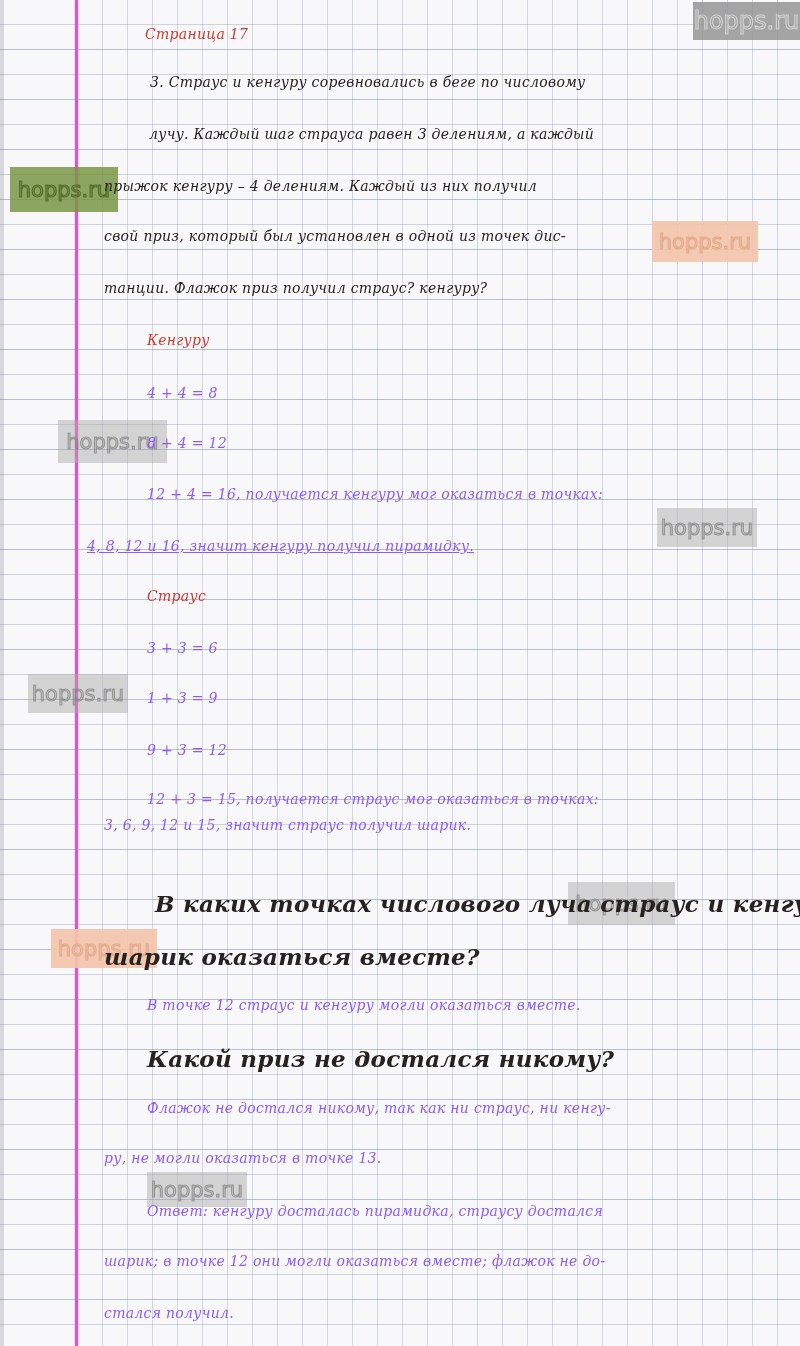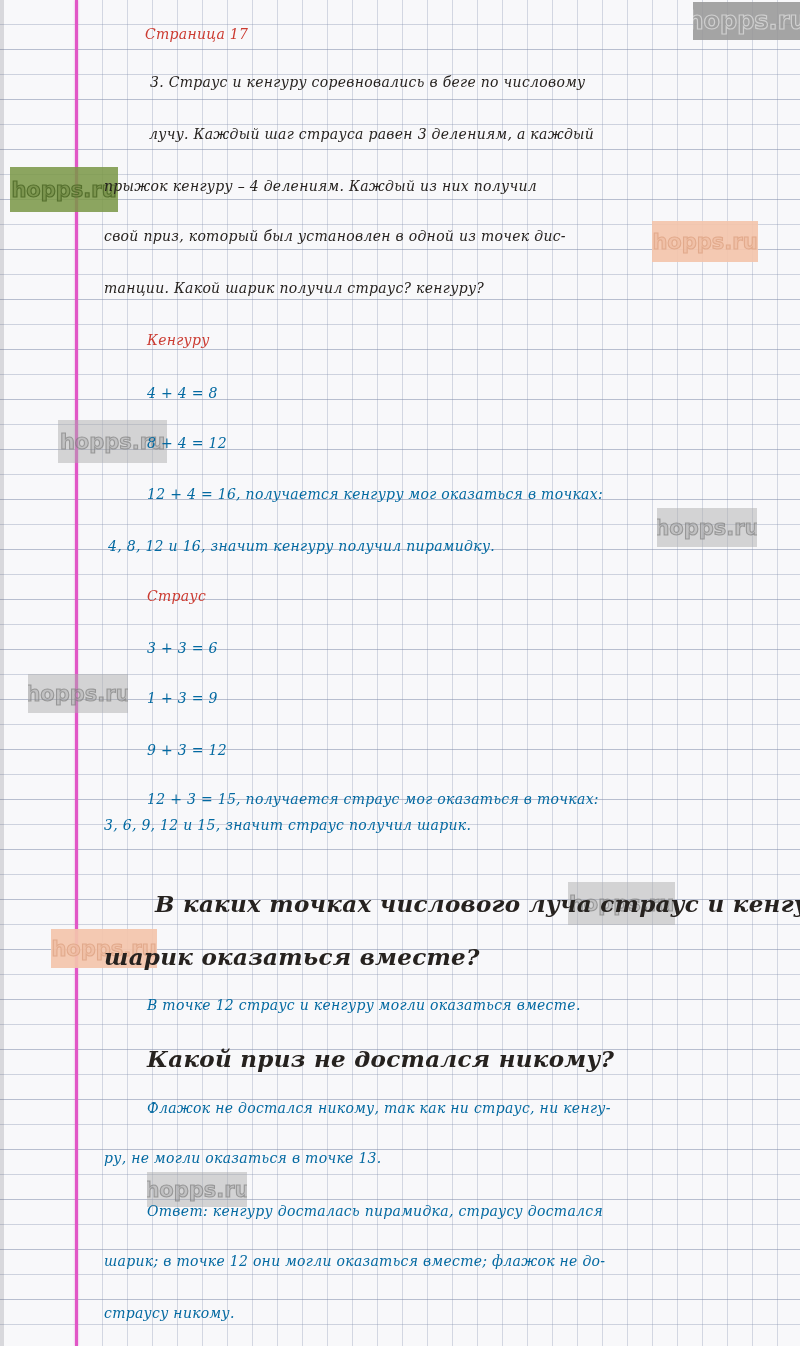--- a/index.html
+++ b/index.html
@@ -12,35 +12,35 @@
       repeating-linear-gradient(to bottom, transparent 0 49px, rgba(105,118,152,.22) 49px 50px),
       repeating-linear-gradient(to bottom, transparent 0 24px, rgba(125,138,170,.34) 24px 25px);}
   
   .rules-v{position:absolute;top:0;bottom:0;left:78px;right:0;
     background:repeating-linear-gradient(to right, transparent 0 24px, rgba(125,138,170,.30) 24px 25px);}
   .edge-shade{position:absolute;top:0;bottom:0;left:0;width:4px;background:rgba(120,120,130,.25);}
   .margin-line{position:absolute;top:0;bottom:0;left:75px;width:3px;background:#e156c6;box-shadow:0 0 2px rgba(225,86,198,.65);}
 
   
   .wm{position:absolute;display:flex;align-items:center;justify-content:center;
-      font-family:"DejaVu Sans", sans-serif;font-weight:bold;white-space:nowrap;overflow:hidden;}
+      font-family:"DejaVu Sans", sans-serif;font-weight:normal;white-space:nowrap;overflow:hidden;}
   .wm-gray{background:rgba(171,171,171,.48);font-size:21px;color:rgba(140,140,140,.25);
       -webkit-text-stroke:1.1px rgba(125,125,125,.65);}
   .wm-gray-strong{background:rgba(151,151,151,.88);font-size:24px;color:rgba(158,158,158,.9);
       -webkit-text-stroke:1.2px #cfcfcf;}
   .wm-green{background:rgba(122,151,70,.86);font-size:21px;color:rgba(95,120,50,.35);
       -webkit-text-stroke:1.2px #55702e;}
   .wm-orange{background:rgba(243,196,171,.92);font-size:21px;color:rgba(235,180,150,.4);
       -webkit-text-stroke:1.1px #e2aa8c;}
 
   
   .hw{position:absolute;white-space:nowrap;font-family:"DejaVu Serif", serif;
       font-style:italic;font-size:14px;line-height:1.2;letter-spacing:.3px;}
   .c-black{color:#26221f;}
-  .c-blue{color:#0369a1;}
+  .c-blue{color:#8b5cf6;}
   .c-red{color:#cb3a30;}
   .hw-bold{font-weight:bold;font-size:23px;}
 </style>
 </head>
 <body>
 
 <div class="page">
   <div class="rules-h"></div>
   <div class="rules-v"></div>
   <div class="edge-shade"></div>
@@ -55,35 +55,35 @@
       <div class="wm wm-gray" style="left: 568px; top: 882px; width: 107px; height: 43px;">hopps.ru</div>
       <div class="wm wm-orange" style="left: 51px; top: 929px; width: 106px; height: 39px;">hopps.ru</div>
       <div class="wm wm-gray" style="left: 147px; top: 1172px; width: 100px; height: 35px;">hopps.ru</div>
     </div>
   <div id="text-layer">
       <div class="hw c-red" style="left: 145px; top: 26px;">Страница 17</div>
       <div class="hw c-black" style="left: 150px; top: 74px;">3. Страус и кенгуру соревновались в беге по числовому</div>
       <div class="hw c-black" style="left: 104px; top: 126px; margin-left: 45px;">лучу. Каждый шаг страуса равен 3 делениям, а каждый</div>
       <div class="hw c-black" style="left: 104px; top: 178px;">прыжок кенгуру – 4 делениям. Каждый из них получил</div>
       <div class="hw c-black" style="left: 104px; top: 228px;">свой приз, который был установлен в одной из точек дис-</div>
-      <div class="hw c-black" style="left: 104px; top: 280px;">танции. Какой шарик получил страус? кенгуру?</div>
+      <div class="hw c-black" style="left: 104px; top: 280px;">танции. Флажок приз получил страус? кенгуру?</div>
       <div class="hw c-red" style="left: 147px; top: 332px;">Кенгуру</div>
       <div class="hw c-blue" style="left: 147px; top: 385px;">4 + 4 = 8</div>
       <div class="hw c-blue" style="left: 147px; top: 435px;">8 + 4 = 12</div>
       <div class="hw c-blue" style="left: 147px; top: 486px;">12 + 4 = 16, получается кенгуру мог оказаться в точках:</div>
-      <div class="hw c-blue" style="left: 108px; top: 538px;">4, 8, 12 и 16, значит кенгуру получил пирамидку.</div>
+      <div class="hw c-blue" style="left: 87px; top: 538px; text-decoration: underline;">4, 8, 12 и 16, значит кенгуру получил пирамидку.</div>
       <div class="hw c-red" style="left: 147px; top: 588px;">Страус</div>
       <div class="hw c-blue" style="left: 147px; top: 640px;">3 + 3 = 6</div>
       <div class="hw c-blue" style="left: 147px; top: 690px;">1 + 3 = 9</div>
       <div class="hw c-blue" style="left: 147px; top: 742px;">9 + 3 = 12</div>
       <div class="hw c-blue" style="left: 147px; top: 791px;">12 + 3 = 15, получается страус мог оказаться в точках:</div>
       <div class="hw c-blue" style="left: 104px; top: 817px; font-style: italic;">3, 6, 9, 12 и 15, значит страус получил шарик.</div>
       <div class="hw c-black hw-bold" style="left: 155px; top: 890px;">В каких точках числового луча страус и кенгуру</div>
       <div class="hw c-black hw-bold" style="left: 104px; top: 943px;">шарик оказаться вместе?</div>
       <div class="hw c-blue" style="left: 147px; top: 997px;">В точке 12 страус и кенгуру могли оказаться вместе.</div>
       <div class="hw c-black hw-bold" style="left: 147px; top: 1045px;">Какой приз не достался никому?</div>
       <div class="hw c-blue" style="left: 147px; top: 1100px;">Флажок не достался никому, так как ни страус, ни кенгу-</div>
       <div class="hw c-blue" style="left: 104px; top: 1150px;">ру, не могли оказаться в точке 13.</div>
       <div class="hw c-blue" style="left: 147px; top: 1203px;">Ответ: кенгуру досталась пирамидка, страусу достался</div>
       <div class="hw c-blue" style="left: 104px; top: 1253px;">шарик; в точке 12 они могли оказаться вместе; флажок не до-</div>
-      <div class="hw c-blue" style="left: 104px; top: 1305px;">страусу никому.</div>
+      <div class="hw c-blue" style="left: 104px; top: 1305px;">стался получил.</div>
     </div>
 </div>
 
 </body></html>

